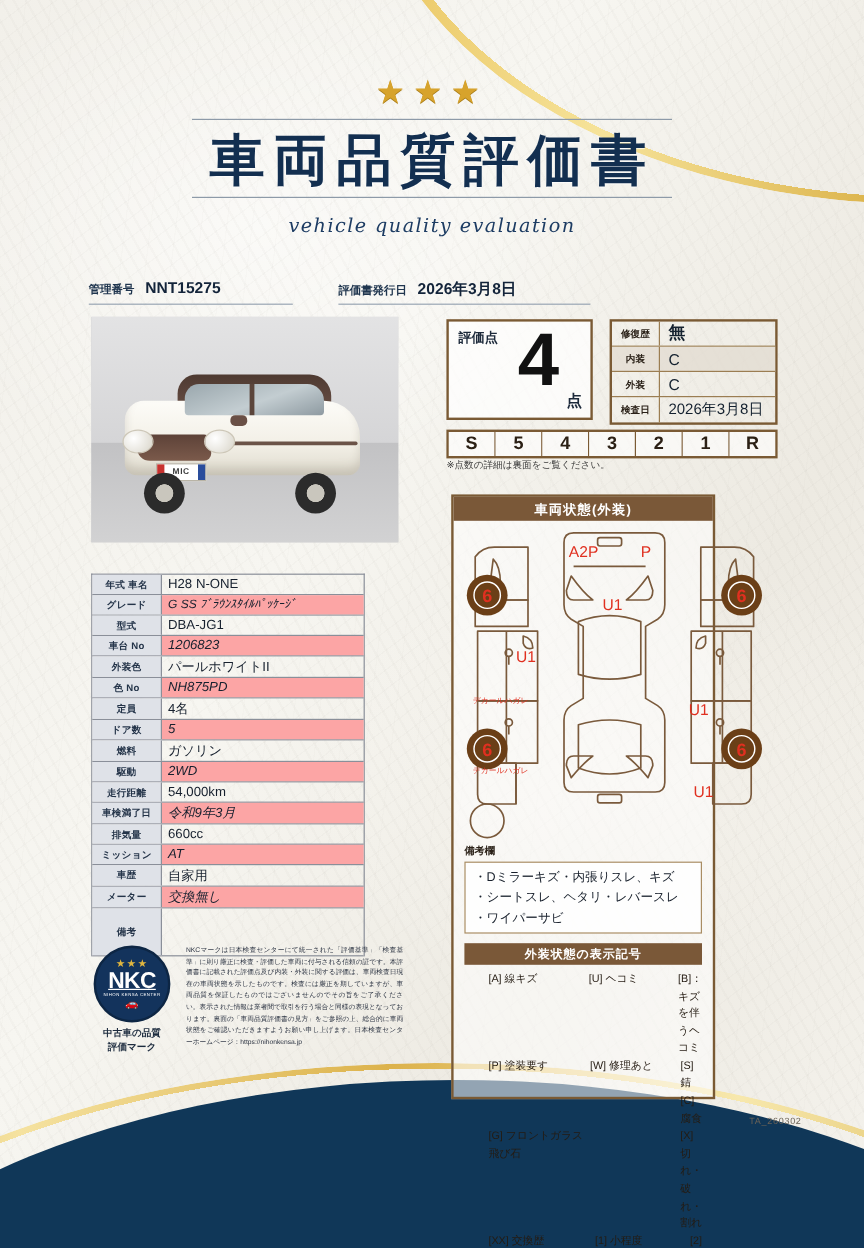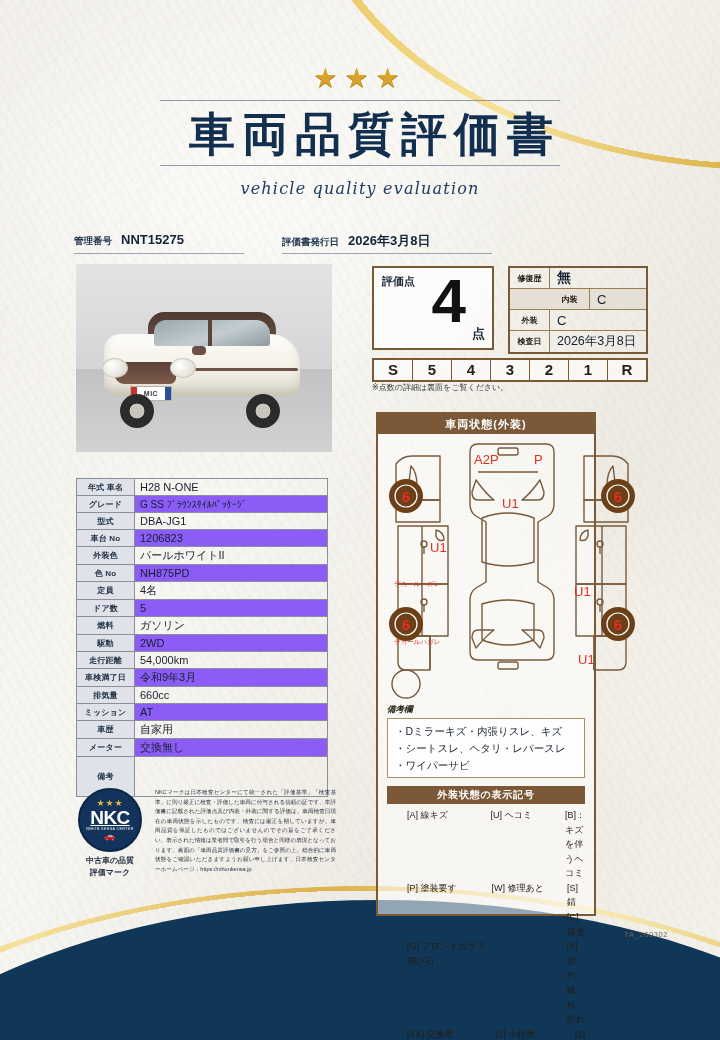--- a/index.html
+++ b/index.html
@@ -54,21 +54,20 @@
   
   .header { position: absolute; left: 0; top: 62px; width: 720px; text-align: center; }
   .stars { color: #d7a32c; font-size: 27px; letter-spacing: 7px; text-shadow: 0 1px 0 #a87c17; }
   .title-rules { margin: 6px auto 0; width: 400px; }
   .rule { height: 1px; background: #8d9aa8; }
   .main-title {
     font-family: "DejaVu Serif", "Liberation Serif", serif;
     font-size: 46px; font-weight: 700; color: #132f50;
     letter-spacing: 7px; padding: 9px 0 7px; line-height: 1.05;
     text-shadow: 0 1px 1px rgba(255,255,255,.8);
-    text-align: right;
   }
   .sub-title {
     font-family: "DejaVu Serif", "Liberation Serif", serif;
     font-style: italic; font-size: 16px; color: #1d3c63; letter-spacing: 1.2px;
     margin-top: 13px;
   }
 
   
   .meta-row { position: absolute; left: 74px; top: 232px; width: 580px; display: flex; gap: 38px; }
   .meta-item { display: flex; align-items: baseline; gap: 9px; border-bottom: 1px solid #9aa6b4; padding-bottom: 3px; }
@@ -119,30 +118,30 @@
   }
   .car .plate::before { content:""; position:absolute; left:0; top:0; width:6px; height:100%; background:#c8322f; }
   .car .plate::after { content:""; position:absolute; right:0; top:0; width:6px; height:100%; background:#2a4d9c; }
   .car .wheel { position:absolute; bottom:-2px; width:34px; height:34px; border-radius:50%;
     background: radial-gradient(circle,#c9c6bd 0 30%,#2b2b2b 32% 100%); }
   .car .wheel.f { left:24px; } .car .wheel.r { left:150px; }
   .car .stripe { position:absolute; left:96px; top:62px; width:106px; height:3px; background:#6b5348; border-radius:2px; }
   .car .mirror { position:absolute; left:96px; top:40px; width:14px; height:9px; background:#6a5046; border-radius:4px; }
 
   
-  .spec { position: absolute; left: 76px; top: 478px; width: 252px; border: 1px solid #8a8f99; border-bottom: none; }
+  .spec { position: absolute; left: 76px; top: 478px; width: 228px; border: 1px solid #8a8f99; border-bottom: none; }
   .spec .row { display: flex; border-bottom: 1px solid #8a8f99; min-height: 17px; }
   .spec .k {
     width: 58px; flex: 0 0 58px; background: #dfe2e8; border-right: 1px solid #8a8f99;
     font-size: 8px; font-weight: 700; color: #243449; display: flex; align-items: center;
     justify-content: center; text-align: center; letter-spacing: .2px; padding: 2px 1px;
   }
   .spec .v { flex: 1; font-size: 11px; color: #16202e; display: flex; align-items: center; padding: 1px 5px; }
   .spec .v.sm { font-size: 10px; }
-  .spec .row.alt .v { background: #8b5cf6; }
+  .spec .row.alt .v { background: #fca5a5; font-style: italic; }
   .spec .row.tall { min-height: 40px; }
 
   
   .nkc { position: absolute; left: 74px; top: 788px; width: 262px; display: flex; gap: 9px; }
   .nkc-badge { width: 72px; flex: 0 0 72px; text-align: center; }
   .nkc-circle {
     width: 64px; height: 64px; margin: 0 auto; border-radius: 50%;
     background: #13335c; color: #fff; display: flex; flex-direction: column;
     align-items: center; justify-content: center; border: 2px solid #0d2644;
   }
@@ -161,21 +160,21 @@
   .score-label { position: absolute; left: 8px; top: 6px; font-size: 11px; font-weight: 700; color: #1d2a3b; }
   .score-num {
     position: absolute; right: 26px; top: 2px; font-size: 62px; font-weight: 700;
     color: #111; line-height: 1; font-family: "Liberation Sans", sans-serif;
   }
   .score-unit { position: absolute; right: 7px; bottom: 5px; font-size: 13px; font-weight: 700; color: #1d2a3b; }
 
   .info-table { position: absolute; left: 508px; top: 266px; width: 140px; border: 2px solid #7a5a34; }
   .info-table .irow { display: flex; border-bottom: 1px solid #9b7d52; min-height: 21px; }
   .info-table .irow:last-child { border-bottom: none; }
-  .info-table .irow.shade { background: rgba(226,219,208,.75); padding-left: 40px; }
+  .info-table .irow.shade { background: rgba(226,219,208,.75); }
   .info-table .ik {
     width: 40px; flex: 0 0 40px; border-right: 1px solid #9b7d52; font-size: 8px; font-weight: 700;
     color: #2a2118; display: flex; align-items: center; justify-content: center;
   }
   .info-table .iv { flex: 1; display: flex; align-items: center; padding-left: 7px; font-size: 13px; color: #14212f; }
   .info-table .iv.big { font-weight: 700; font-size: 14px; }
   .info-table .iv.date { font-size: 12.5px; }
 
   .scale { position: absolute; left: 372px; top: 358px; width: 276px; display: flex; border: 2px solid #7a5a34; }
   .scale .cell {
@@ -188,21 +187,21 @@
   
   .ext-panel { position: absolute; left: 376px; top: 412px; width: 220px; height: 504px;
     border: 2px solid #7a5a34; background: rgba(255,255,255,.55); }
   .ext-head {
     height: 20px; background: #7a5838; color: #fff; font-size: 11px; font-weight: 700;
     display: flex; align-items: center; justify-content: center; letter-spacing: 1px;
   }
   .diagram { position: relative; height: 266px; }
   .diagram svg { position: absolute; left: 0; top: 0; }
 
-  .note-head { margin: 4px 0 0 9px; font-size: 8.5px; font-weight: 700; color: #2a2118; font-style: italic; }
+  .note-head { margin: 4px 0 0 9px; font-size: 8.5px; font-weight: 700; color: #2a2118; }
   .note-box { margin: 2px 9px 0; height: 60px; border: 1px solid #a98d63; background: rgba(255,255,255,.85); padding: 4px 7px; }
   .note-line { font-size: 10.5px; color: #18202c; line-height: 1.6; }
 
   .legend-head {
     margin: 8px 9px 0; height: 18px; background: #7a5838; color: #fff; font-size: 10px;
     font-weight: 700; display: flex; align-items: center; justify-content: center; letter-spacing: .8px;
   }
   .legend-body { margin: 4px 9px 0; font-size: 9px; color: #241b12; line-height: 1.62; }
   .legend-body .lrow { display: flex; margin-left: 20px; }
   .legend-body .c1 { width: 92px; } .legend-body .c2 { width: 82px; } .legend-body .c3 { flex: 1; }

